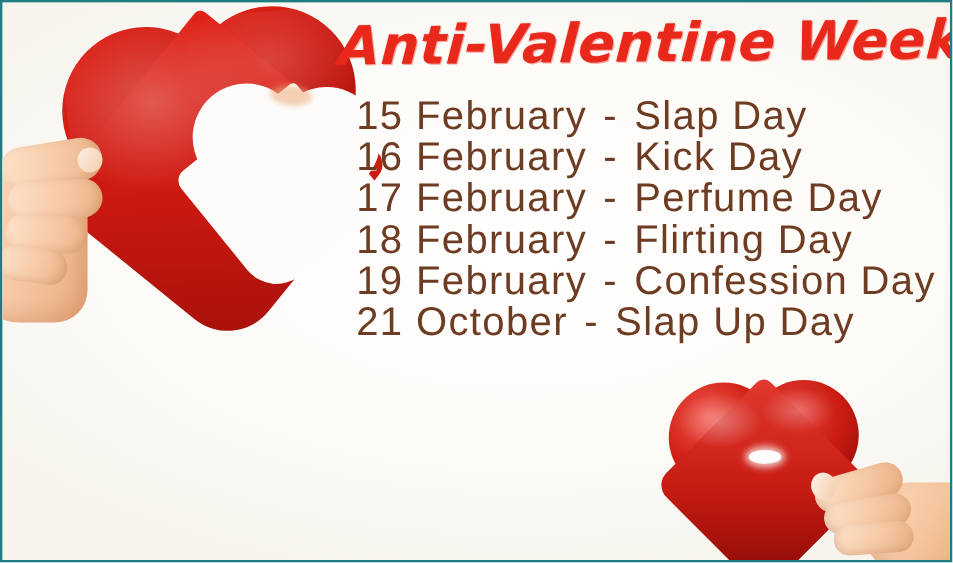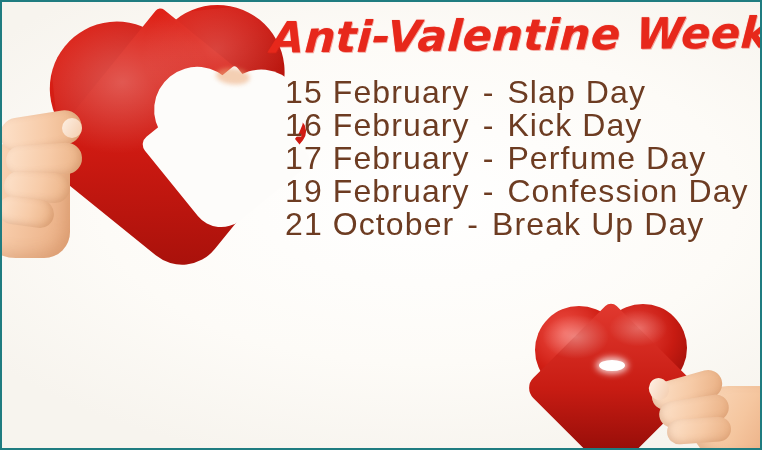--- a/index.html
+++ b/index.html
@@ -344,32 +344,37 @@
       <span class="sep">-</span>
       <span class="label">Kick Day</span>
     </div>
 
     <div class="day-row">
       <span class="date">17 February</span>
       <span class="sep">-</span>
       <span class="label">Perfume Day</span>
     </div>
 
+    <div class="day-row">
+      <span class="date">18 February</span>
+      <span class="sep">-</span>
+      <span class="label">Flirting Day</span>
+    </div>
 
     <div class="day-row">
       <span class="date">19 February</span>
       <span class="sep">-</span>
       <span class="label">Confession Day</span>
     </div>
 
 
     <div class="day-row">
       <span class="date">21 October</span>
       <span class="sep">-</span>
-      <span class="label">Break Up Day</span>
+      <span class="label">Slap Up Day</span>
     </div>
 
   </div>
 
   <div id="right-art">
 
     <div id="gloss-heart">
       <div class="gl"></div>
       <div class="gr"></div>
       <div class="gb"></div>

